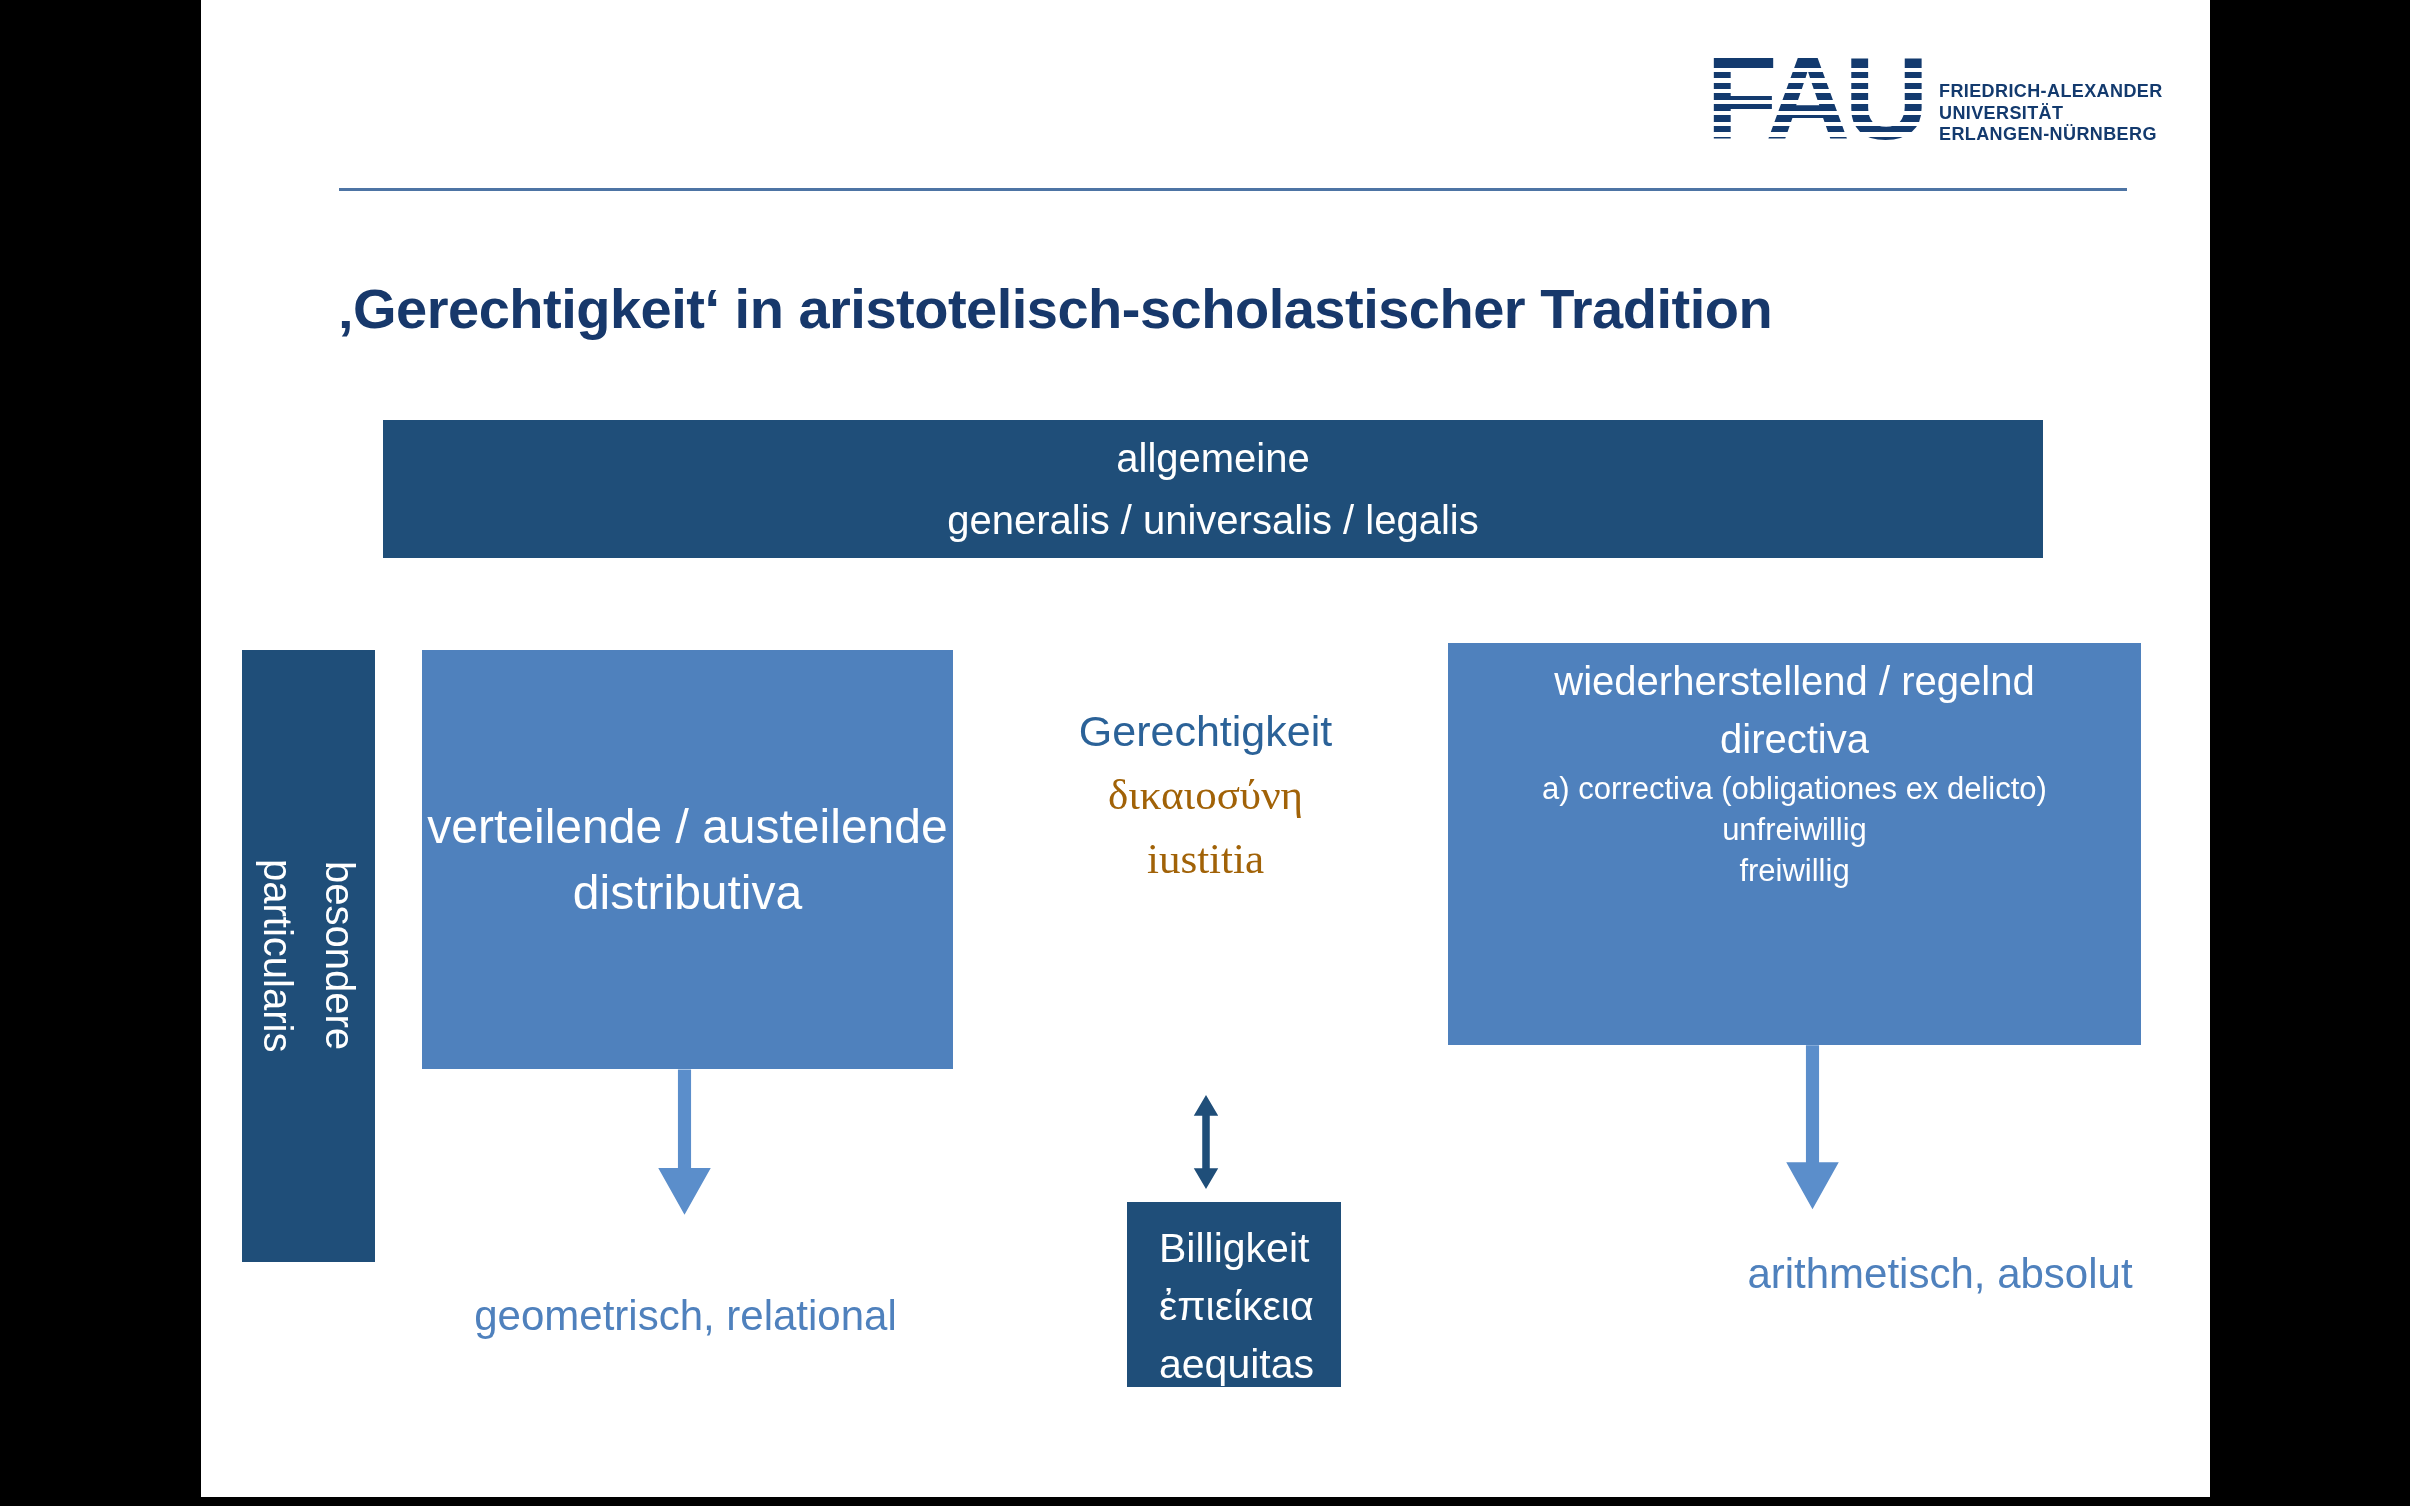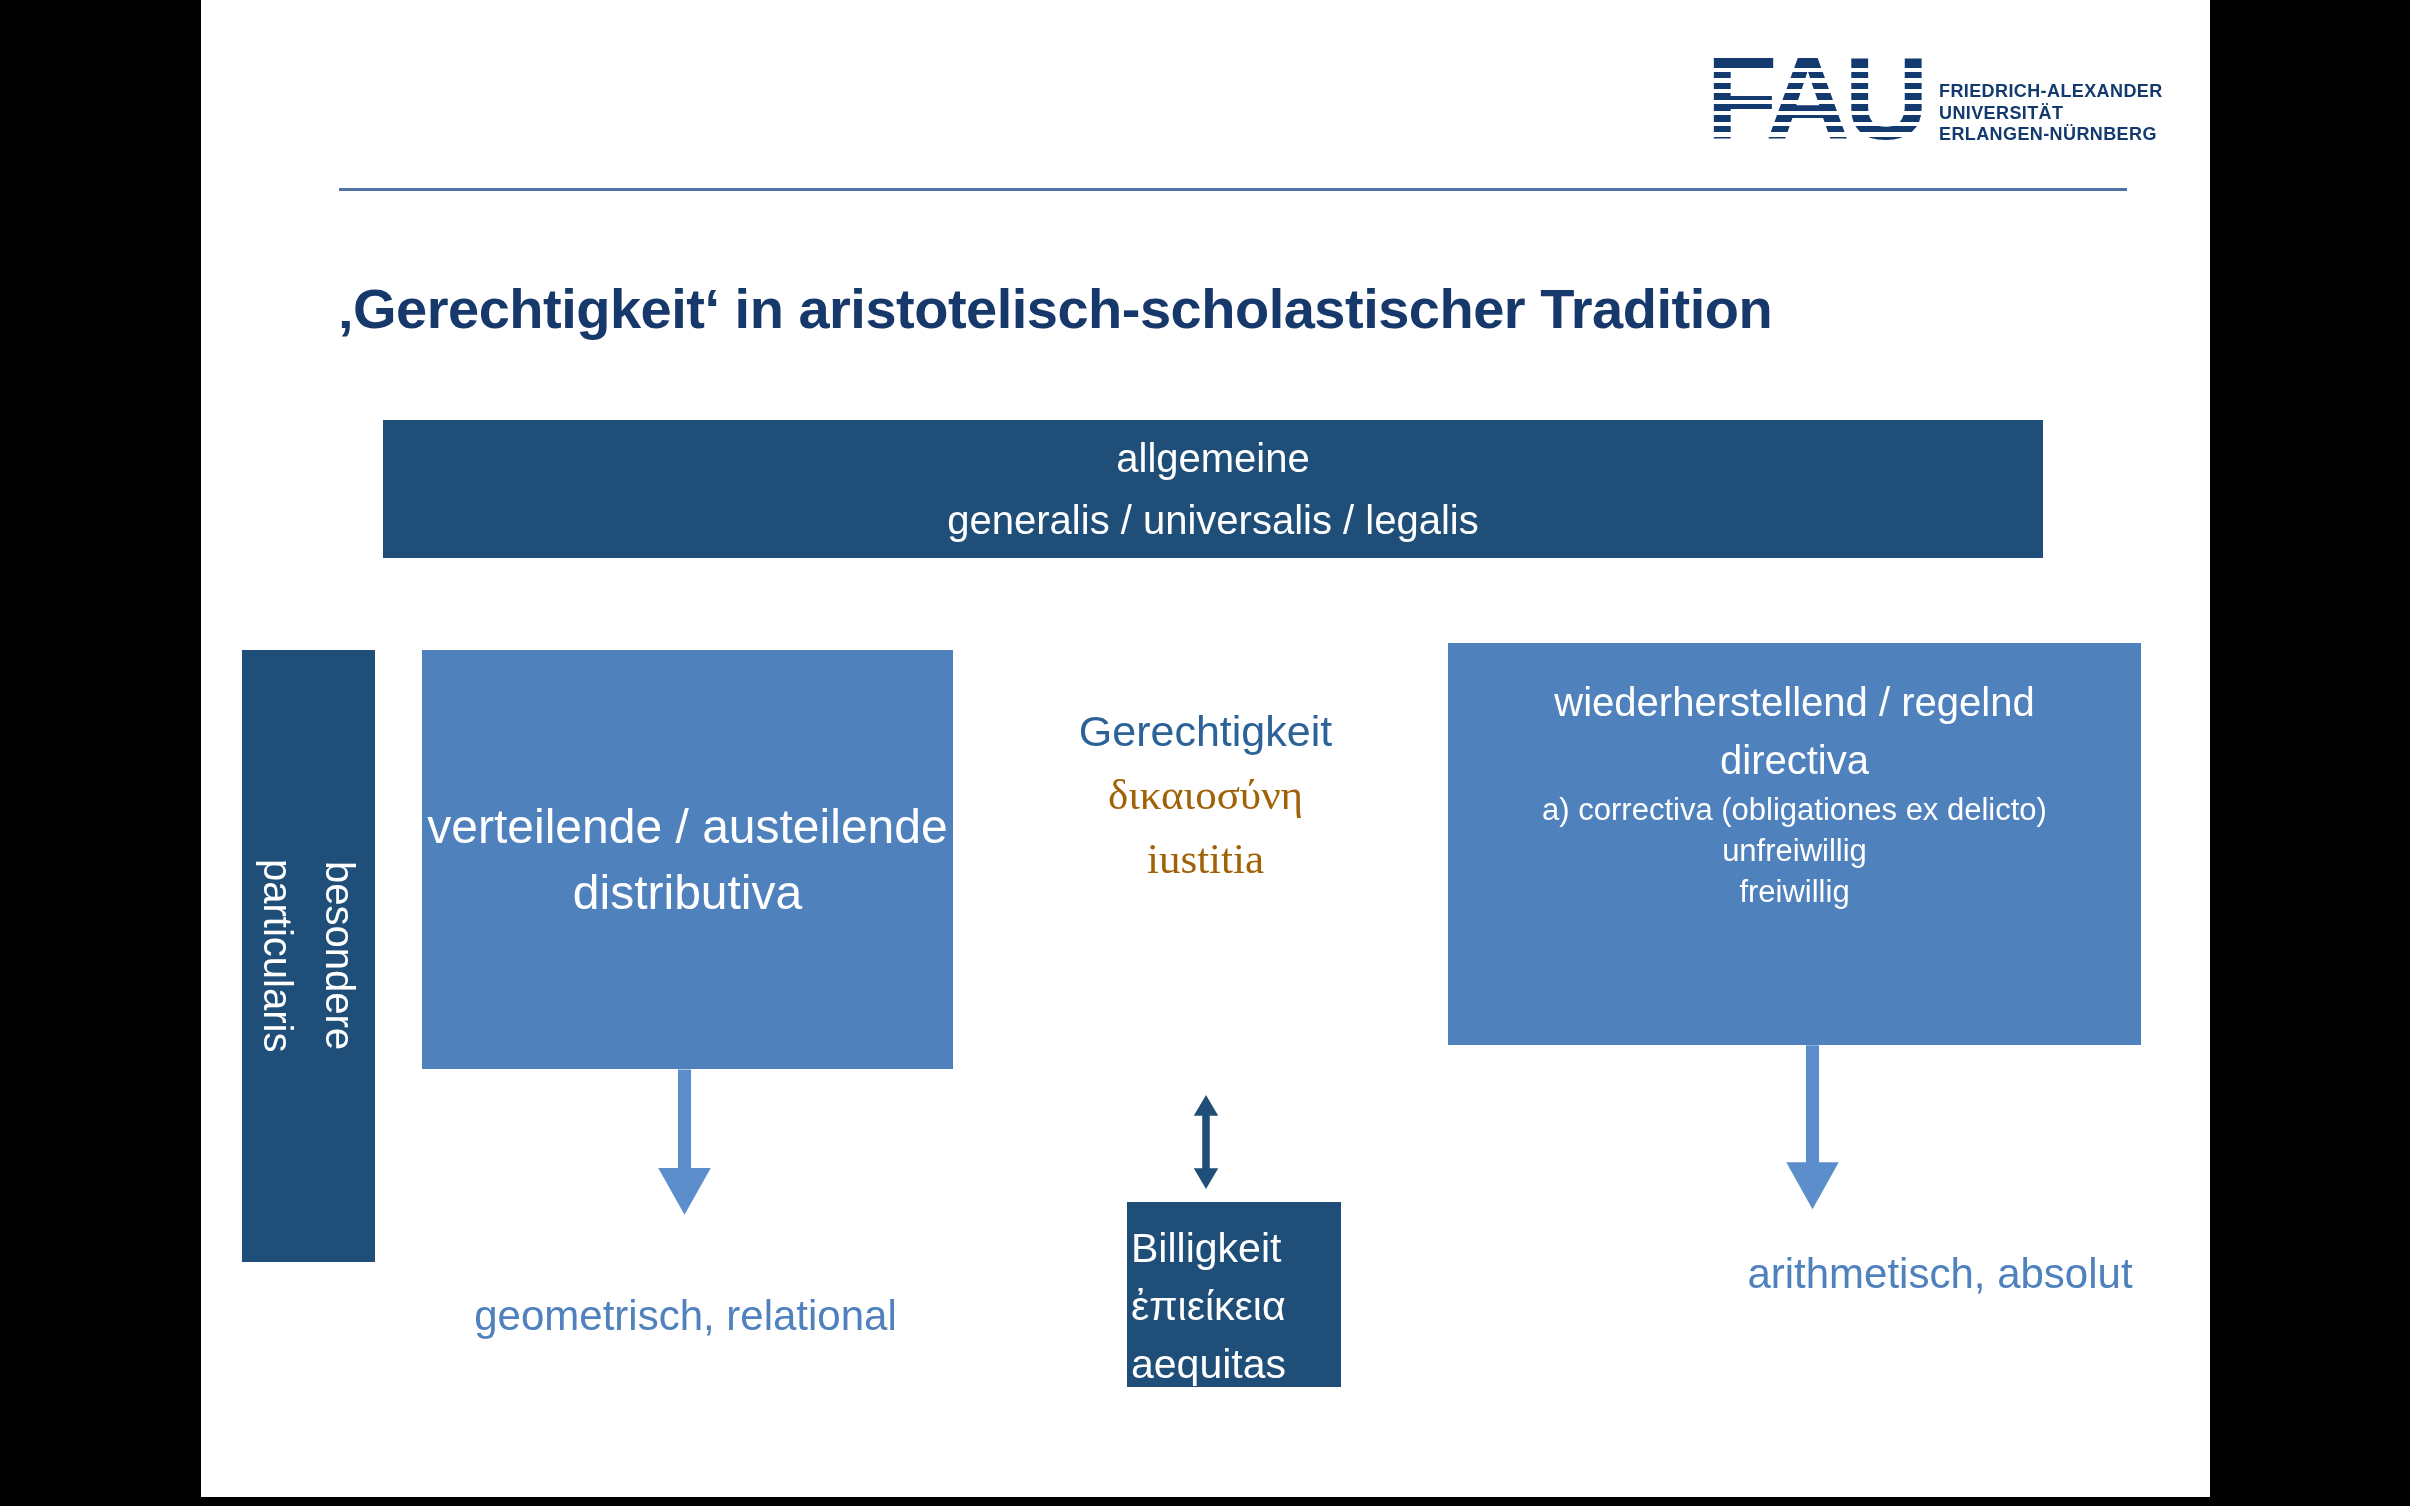--- a/index.html
+++ b/index.html
@@ -69,29 +69,29 @@
   .center-terms {
     left: 769px; top: 699px; width: 471px;
     text-align: center; font-size: 43px; line-height: 64px;
   }
   .term-german { color: #2B6298; }
   .term-dark   { color: #a16207; font-family: Liberation Serif, serif; }
 
   .corrective-box {
     left: 1247px; top: 643px; width: 693px; height: 402px;
     display: flex; flex-direction: column; align-items: center;
-    padding-top: 30px; box-sizing: border-box;
+    padding-top: 9px; box-sizing: border-box;
     text-align: center;
   }
   .corrective-box .big  { font-size: 40px; line-height: 58px; }
   .corrective-box .item { font-size: 31px; line-height: 41px; }
 
   .equity-box {
     left: 926px; top: 1202px; width: 214px; height: 185px;
-    box-sizing: border-box; padding: 17px 0 0 4px;
+    box-sizing: border-box; padding: 17px 0 0 32px;
     font-size: 41px; line-height: 58px;
   }
 
   .caption {
     font-size: 42px; color: #4F81BD; text-align: center; white-space: nowrap;
   }
   .caption-left  { left: 202px; top: 1292px; width: 565px; }
   .caption-right { left: 1466px; top: 1250px; width: 546px; }
 
   .arrow-svg { position: absolute; }

